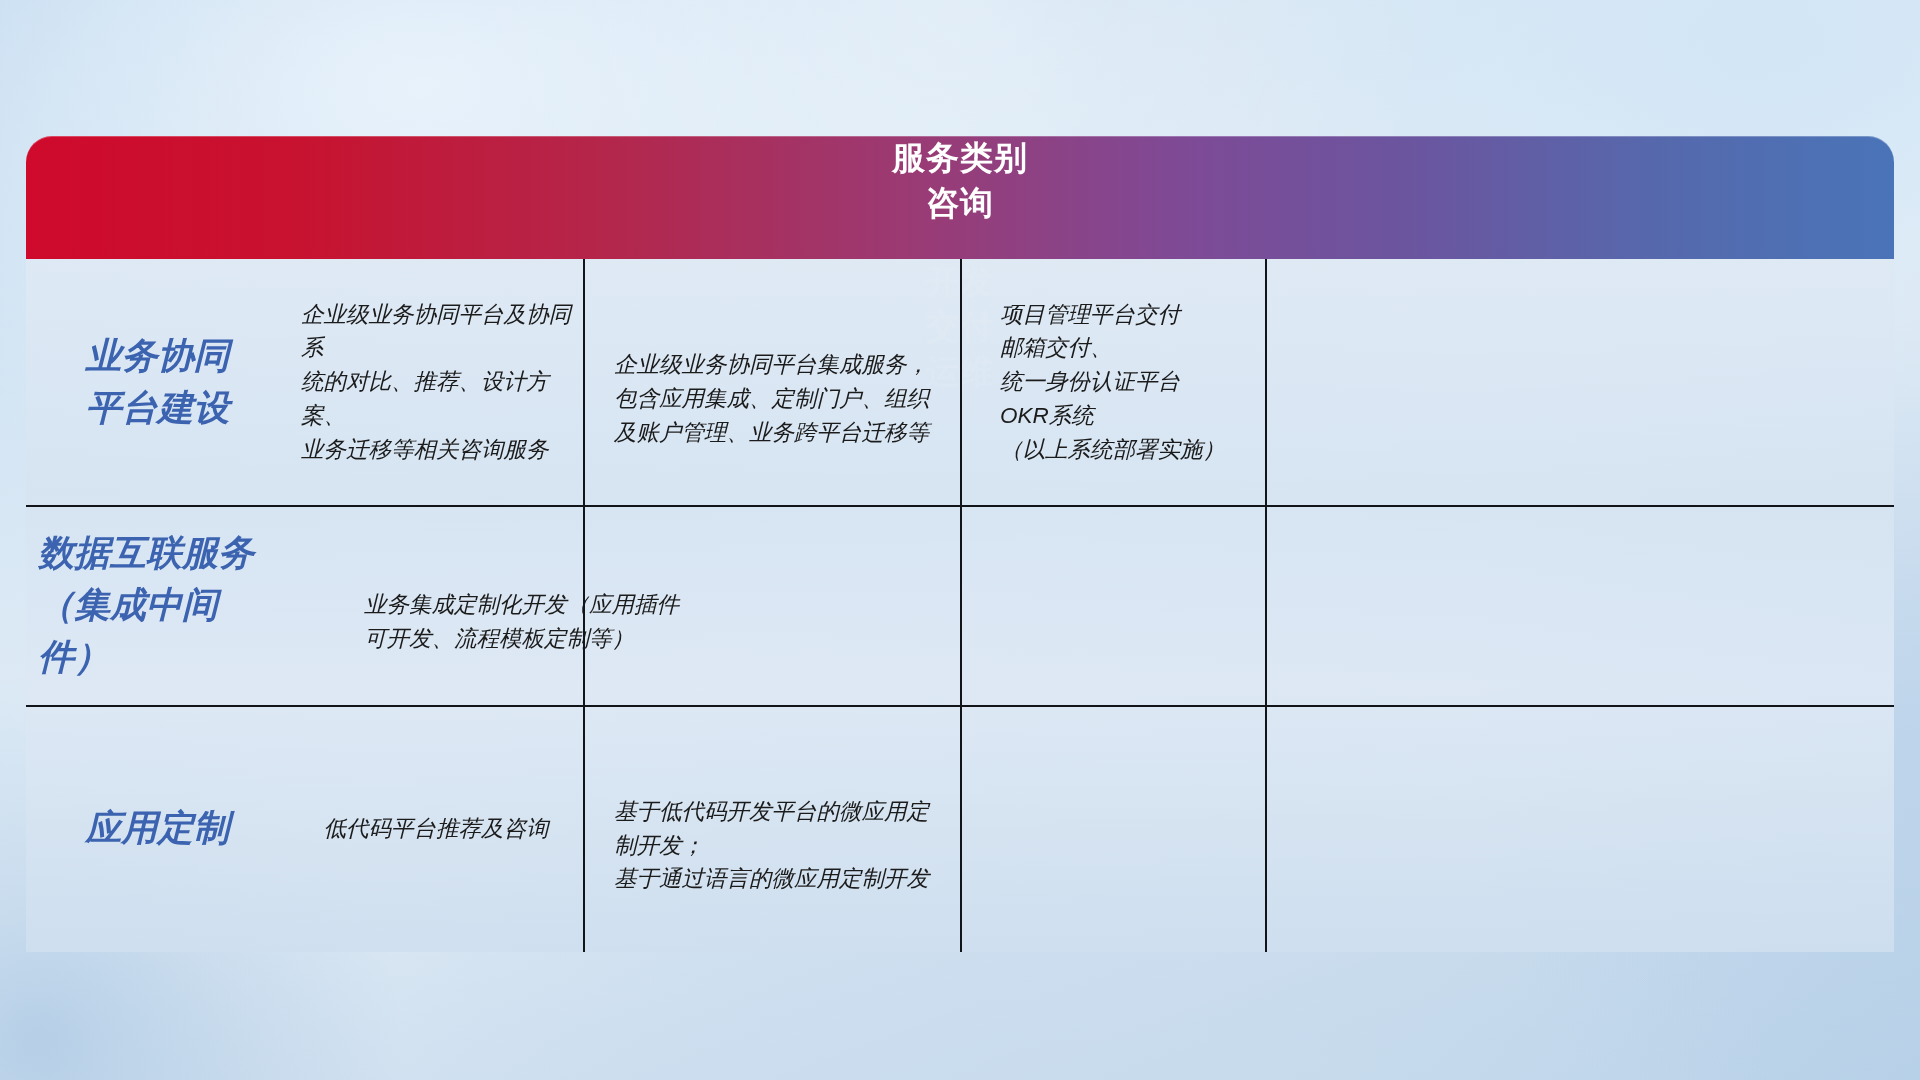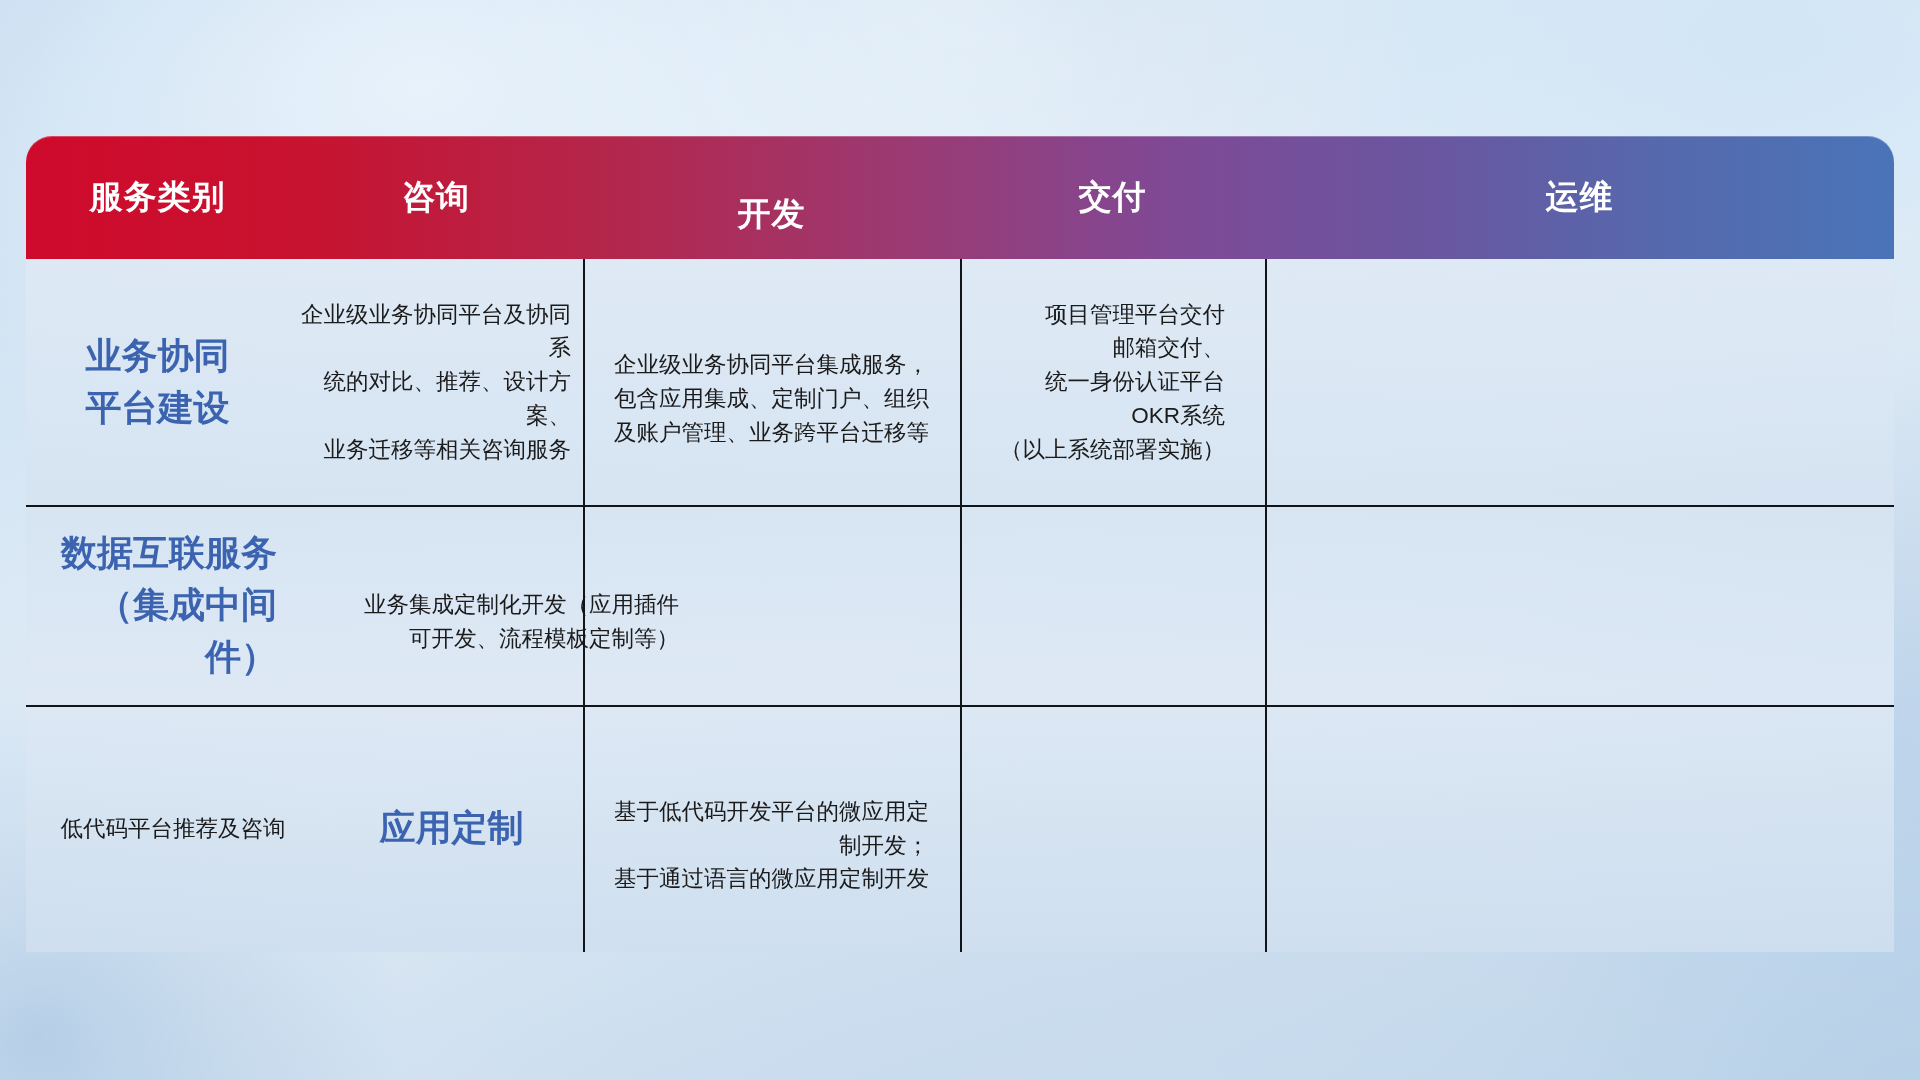--- a/index.html
+++ b/index.html
@@ -36,41 +36,42 @@
        #cf0a2c 0%,
        #c8122f 14%,
        #b4264b 31%,
        #9b3a73 47%,
        #7e4a96 62%,
        #6b559f 74%,
        #5569ad 88%,
        #4a74b8 100%);
     display:flex;align-items:center;
     box-shadow:0 1px 0 rgba(255,255,255,.25) inset;
+    flex-direction:column;
   }
   .thead .hcell{
     color:#ffffff;font-weight:bold;font-size:33px;letter-spacing:1px;
     text-align:center;white-space:nowrap;
   }
 
   .tbody{
     position:relative;
     background:linear-gradient(180deg,
        rgba(222,233,244,.92) 0%,
        rgba(214,228,242,.92) 34%,
        rgba(221,232,244,.92) 62%,
        rgba(207,223,239,.92) 100%);
     height:693px;
   }
   .row{position:relative;display:flex;}
   .cell{
     display:flex;align-items:center;justify-content:center;
     box-sizing:border-box;padding:6px 12px;
     color:#1b1b1b;font-size:22.5px;line-height:1.5;
-    text-align:right;white-space:pre-line;
+    text-align:left;white-space:pre-line;font-style:italic;
   }
   .cell.label{
     color:#3b63b0;font-weight:bold;font-size:36px;line-height:1.45;
     white-space:pre-line;
   }
 
   
   .c0{width:263px;}
   .c1{width:294px;}
   .c2{width:377px;margin-top:34px;}
@@ -121,22 +122,22 @@
       <div class="row r1">
         <div class="cell label c0">数据互联服务
 （集成中间件）</div>
         <div class="cell c2">业务集成定制化开发（应用插件
 可开发、流程模板定制等）</div>
         <div class="cell c3"></div>
         <div class="cell c4"></div>
       </div>
 
       <div class="row r2">
+        <div class="cell label c0">应用定制</div>
         <div class="cell c1">低代码平台推荐及咨询</div>
-        <div class="cell label c0">应用定制</div>
         <div class="cell c2">基于低代码开发平台的微应用定
 制开发；
 基于通过语言的微应用定制开发</div>
         <div class="cell c4"></div>
       </div>
 
       <div class="vline" style="left:557px;"></div>
       <div class="vline" style="left:934px;"></div>
       <div class="vline" style="left:1239px;"></div>
       <div class="hline" style="top:246px;"></div>

